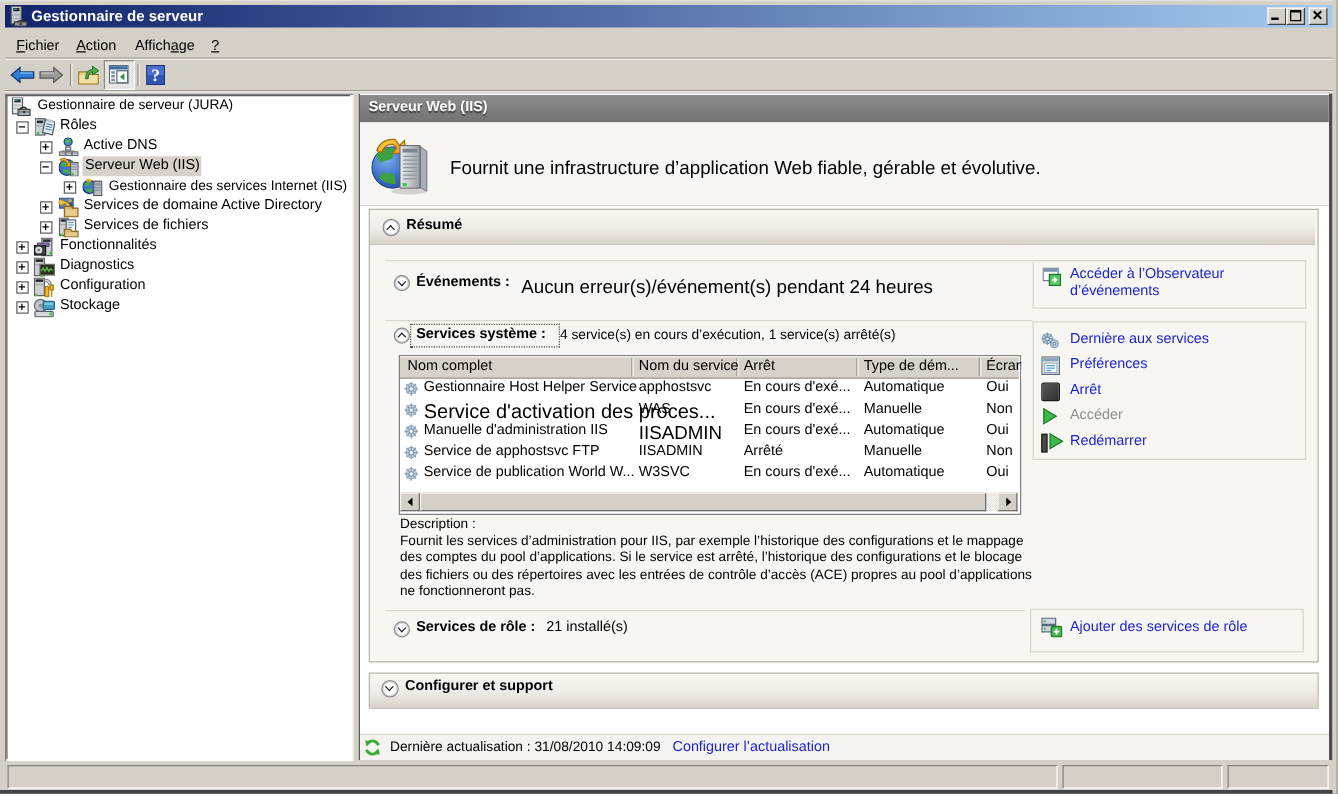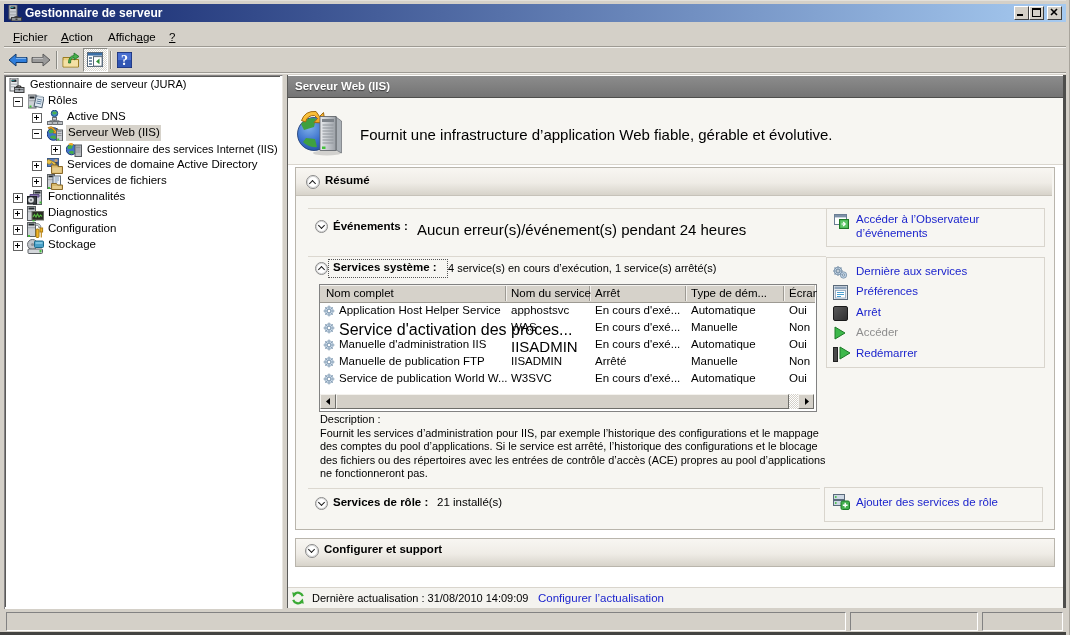--- a/index.html
+++ b/index.html
@@ -319,21 +319,21 @@
 <div class="a t" style="left:595px;top:287px;font-size:11.5px">Arrêt</div>
 <div class="a t" style="left:691px;top:287px;font-size:11.5px">Type de dém...</div>
 <div class="a t" style="left:789px;top:287px;font-size:11.5px">Écran</div>
 <svg class="a" style="left:322px;top:304px" width="14" height="14">
     <g fill="#c8d8e8" stroke="#8aa2b8" stroke-width="0.8">
       <circle cx="7" cy="7" r="4.2"></circle>
     </g>
     <path d="M7 1.5 L7 12.5 M1.5 7 L12.5 7 M3.2 3.2 L10.8 10.8 M10.8 3.2 L3.2 10.8" stroke="#8aa2b8" stroke-width="1"></path>
     <circle cx="7" cy="7" r="1.8" fill="#fff" stroke="#8aa2b8"></circle>
   </svg>
-<div class="a t" style="left:339px;top:304px;font-size:11.5px">Application Host Helper Service</div>
+<div class="a t" style="left:339px;top:304px;font-size:11.5px">Gestionnaire Host Helper Service</div>
 <div class="a t" style="left:511px;top:304px;font-size:11.5px">apphostsvc</div>
 <div class="a t" style="left:595px;top:304px;font-size:11.5px">En cours d'exé...</div>
 <div class="a t" style="left:691px;top:304px;font-size:11.5px">Automatique</div>
 <div class="a t" style="left:789px;top:304px;font-size:11.5px">Oui</div>
 <svg class="a" style="left:322px;top:321px" width="14" height="14">
     <g fill="#c8d8e8" stroke="#8aa2b8" stroke-width="0.8">
       <circle cx="7" cy="7" r="4.2"></circle>
     </g>
     <path d="M7 1.5 L7 12.5 M1.5 7 L12.5 7 M3.2 3.2 L10.8 10.8 M10.8 3.2 L3.2 10.8" stroke="#8aa2b8" stroke-width="1"></path>
     <circle cx="7" cy="7" r="1.8" fill="#fff" stroke="#8aa2b8"></circle>
@@ -355,21 +355,21 @@
 <div class="a t" style="left:595px;top:338px;font-size:11.5px">En cours d'exé...</div>
 <div class="a t" style="left:691px;top:338px;font-size:11.5px">Automatique</div>
 <div class="a t" style="left:789px;top:338px;font-size:11.5px">Oui</div>
 <svg class="a" style="left:322px;top:355px" width="14" height="14">
     <g fill="#c8d8e8" stroke="#8aa2b8" stroke-width="0.8">
       <circle cx="7" cy="7" r="4.2"></circle>
     </g>
     <path d="M7 1.5 L7 12.5 M1.5 7 L12.5 7 M3.2 3.2 L10.8 10.8 M10.8 3.2 L3.2 10.8" stroke="#8aa2b8" stroke-width="1"></path>
     <circle cx="7" cy="7" r="1.8" fill="#fff" stroke="#8aa2b8"></circle>
   </svg>
-<div class="a t" style="left:339px;top:355px;font-size:11.5px">Manuelle de publication FTP</div>
+<div class="a t" style="left:339px;top:355px;font-size:11.5px">Service de apphostsvc FTP</div>
 <div class="a t" style="left:511px;top:355px;font-size:11.5px">IISADMIN</div>
 <div class="a t" style="left:595px;top:355px;font-size:11.5px">Arrêté</div>
 <div class="a t" style="left:691px;top:355px;font-size:11.5px">Manuelle</div>
 <div class="a t" style="left:789px;top:355px;font-size:11.5px">Non</div>
 <svg class="a" style="left:322px;top:372px" width="14" height="14">
     <g fill="#c8d8e8" stroke="#8aa2b8" stroke-width="0.8">
       <circle cx="7" cy="7" r="4.2"></circle>
     </g>
     <path d="M7 1.5 L7 12.5 M1.5 7 L12.5 7 M3.2 3.2 L10.8 10.8 M10.8 3.2 L3.2 10.8" stroke="#8aa2b8" stroke-width="1"></path>
     <circle cx="7" cy="7" r="1.8" fill="#fff" stroke="#8aa2b8"></circle>

